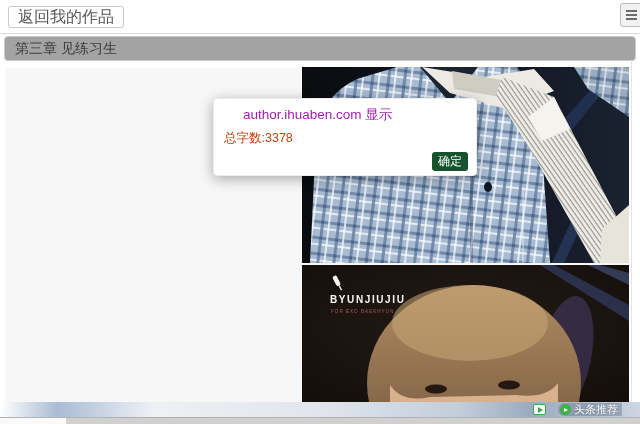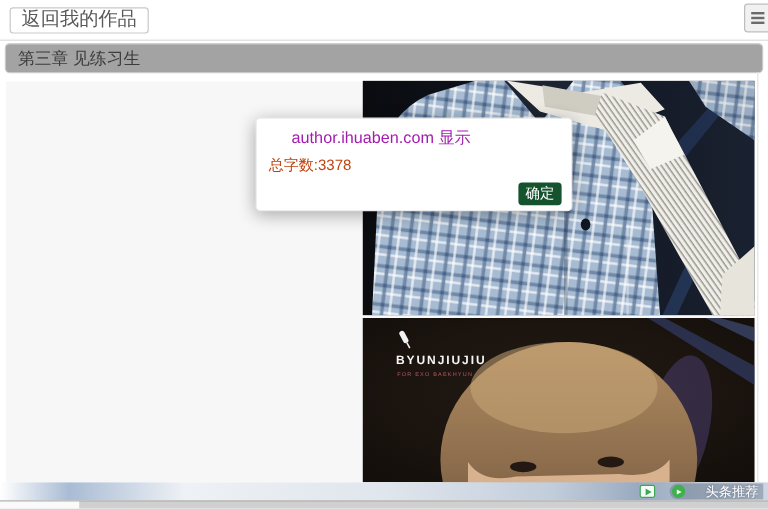--- a/index.html
+++ b/index.html
@@ -67,21 +67,21 @@
     background:#f6fbf6;border:1px solid #3aa757;border-radius:2px;
     box-sizing:border-box;display:flex;align-items:center;justify-content:center;
     cursor:pointer;
   }
   .play-btn .tri{
     width:0;height:0;border-left:5px solid #3aa757;
     border-top:3px solid transparent;border-bottom:3px solid transparent;margin-left:1px;
   }
   .recommend-badge{
     position:absolute;left:558px;top:403px;height:13px;padding:0 4px 0 2px;
-    display:flex;align-items:center;gap:17px;border-radius:7px 0 0 7px;
+    display:flex;align-items:center;gap:3px;border-radius:7px 0 0 7px;
     background:rgba(104,119,139,0.45);cursor:pointer;
   }
   .recommend-circle{
     width:11px;height:11px;border-radius:50%;background:#3cb24b;
     display:flex;align-items:center;justify-content:center;flex:0 0 auto;
   }
   .recommend-circle .tri{
     width:0;height:0;border-left:4px solid #ffffff;
     border-top:2.5px solid transparent;border-bottom:2.5px solid transparent;margin-left:1px;
   }

